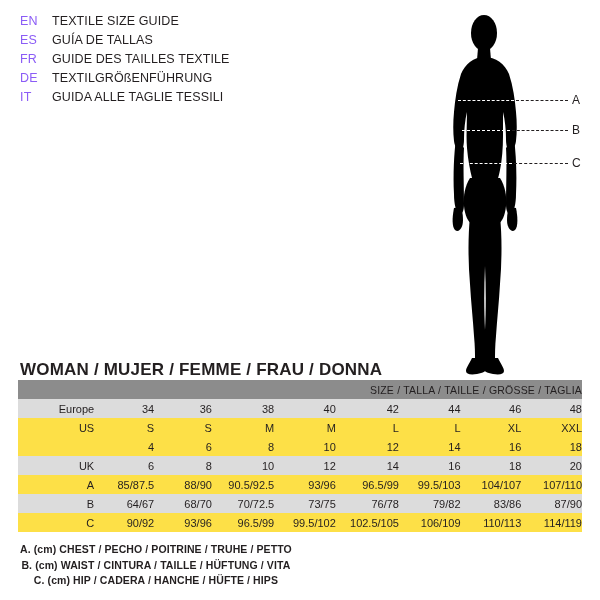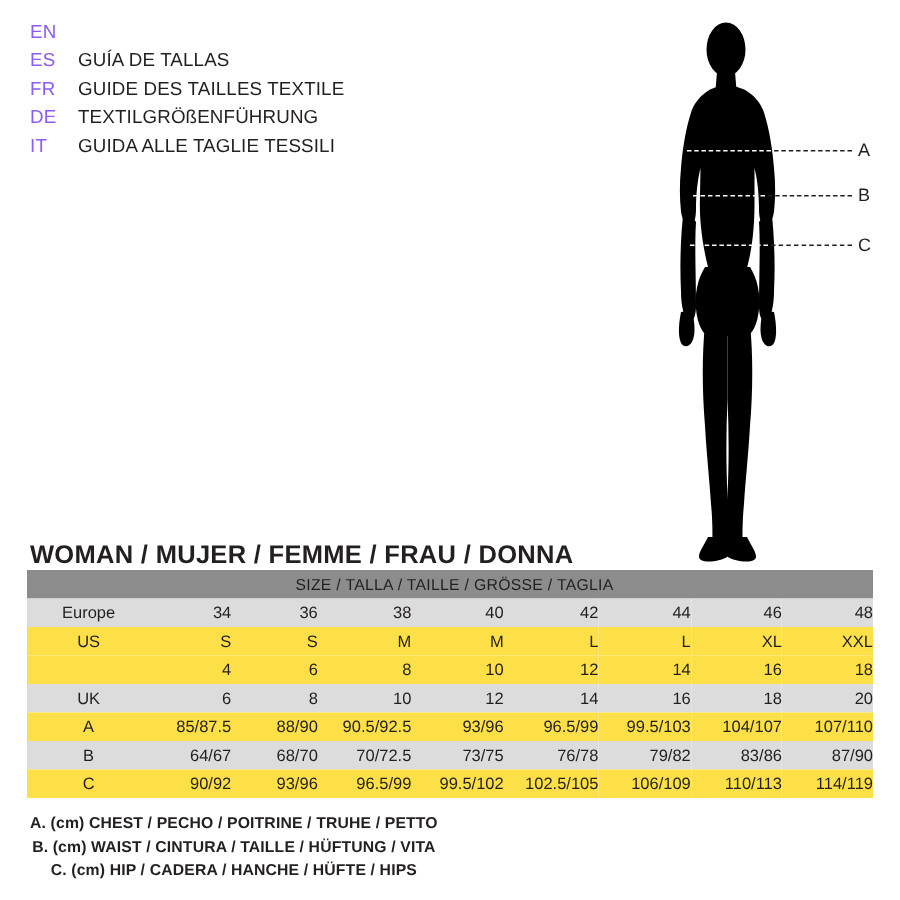--- a/index.html
+++ b/index.html
@@ -107,21 +107,21 @@
   .row-alt td {
     background: #dcdcdc;
     margin-top: 28px;
   }
   .row-plain td {
     background: #fde047;
   }
   .col-label {
     width: 82px;
     padding-left: 6px !important;
-    text-align: center;
+    text-align: right;
   }
   .cell {
     width: 68px;
     text-align: right;
   }
 
   
   .notes {
     position: absolute;
     top: 542px;
@@ -137,20 +137,21 @@
   }
 </style>
 </head>
 <body>
 
 <div class="page">
 
   <div class="lang-block">
     <div class="lang-row">
       <span class="lang-code">EN</span>
+      <span class="lang-text">TEXTILE SIZE GUIDE</span>
     </div>
     <div class="lang-row">
       <span class="lang-code">ES</span>
       <span class="lang-text">GUÍA DE TALLAS</span>
     </div>
     <div class="lang-row">
       <span class="lang-code">FR</span>
       <span class="lang-text">GUIDE DES TAILLES TEXTILE</span>
     </div>
     <div class="lang-row">

